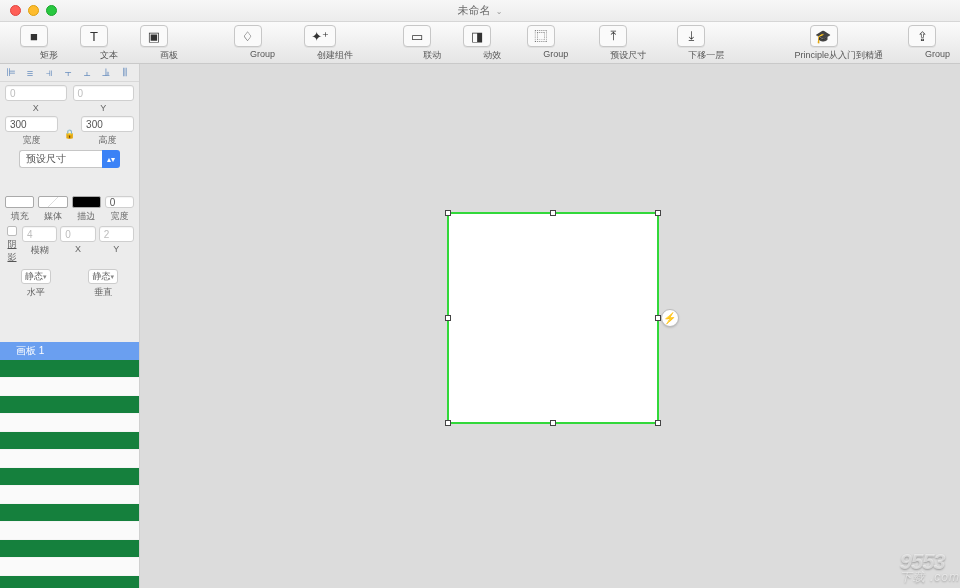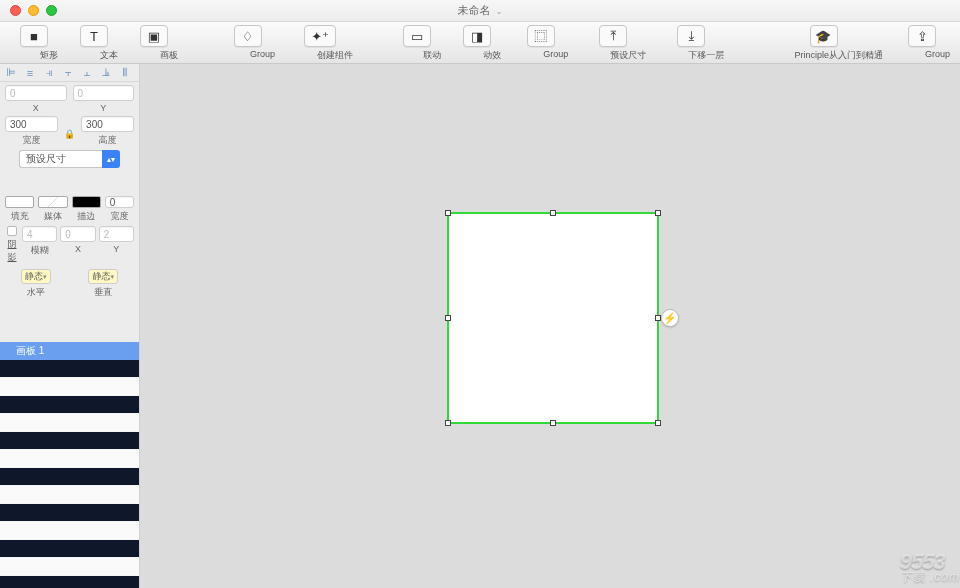--- a/index.html
+++ b/index.html
@@ -40,28 +40,28 @@
   .select .sel-body { flex:1; height:18px; background:#fff; border:1px solid #c6c6c6; border-right:none; border-radius:3px 0 0 3px; display:flex; align-items:center; padding:0 6px; font-size:10px; }
   .select .sel-arrow { width:18px; height:18px; background:#3b82f6; border-radius:0 3px 3px 0; display:flex; align-items:center; justify-content:center; color:#fff; font-size:8px; flex-direction:column; }
 
   .swatch-row { display:flex; gap:4px; padding: 0 5px; margin-top:28px; }
   .swatch-col { display:flex; flex-direction:column; align-items:center; flex:1; }
   .swatch { width:100%; height:12px; border:1px solid #aaa; border-radius:2px; }
   .swatch.fill { background:#fff; }
   .swatch.media { background: linear-gradient(135deg,#fff 48%, #ddd 50%, #fff 52%); }
   .swatch.stroke { background:#000; }
 
-  .mini-select { height:16px; background:#fef9c3; border:1px solid #ccc; border-radius:3px; display:flex; align-items:center; justify-content:flex-end; padding:0 3px; font-size:9px; color:#555; flex:1; }
+  .mini-select { height:16px; background:#ffffff; border:1px solid #ccc; border-radius:3px; display:flex; align-items:center; justify-content:flex-end; padding:0 3px; font-size:9px; color:#555; flex:1; }
   .mini-select .arrow { font-size:7px; color:#888; }
 
   .checkbox-row { display:flex; align-items:center; justify-content:center; gap:4px; padding: 6px 0 8px 0; font-size:9px; color:#888; }
   .checkbox { width:10px; height:10px; border:1px solid #bbb; background:#fff; border-radius:2px; }
 
   
-  .layers { position:absolute; top:278px; left:0; right:0; bottom:0; background:#0f172a; }
+  .layers { position:absolute; top:278px; left:0; right:0; bottom:0; background:#15803d; }
   .layer-sel { height:18px; background:#6a9ff0; color:#fff; font-size:10px; display:flex; align-items:center; padding-left:16px; }
   .layer-empty { height:18px; border-bottom:1px solid #f5f5f5; }
   .layer-empty.alt { background:#fafafa;}
 
   
   .canvas { position:absolute; left:140px; right:0; top:64px; bottom:0; background:#dcdcdc; }
   .artboard { position:absolute; left:444px; top:210px; width:212px; height:212px; background:#fff; border:2px solid #32d83a; }
   .handle { position:absolute; width:6px; height:6px; background:#fff; border:1px solid #444; }
   .h-tl{ left:-4px; top:-4px;} .h-tm{ left:calc(50% - 3px); top:-4px;} .h-tr{ right:-4px; top:-4px;}
   .h-ml{ left:-4px; top:calc(50% - 3px);} .h-mr{ right:-4px; top:calc(50% - 3px);}

